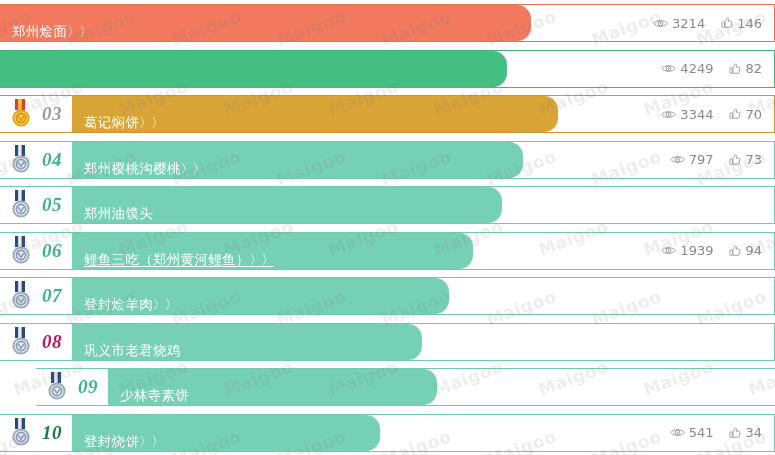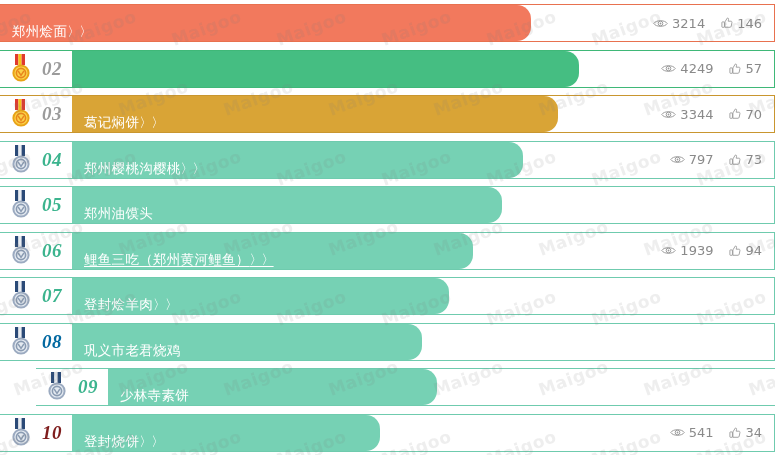--- a/index.html
+++ b/index.html
@@ -217,70 +217,57 @@
     <path d="M5.2 6.6 L8.4 1.4 C9.6 1.2 10.3 2 10.1 3.1 L9.6 5.6 L13.2 5.6 C14.2 5.6 14.8 6.4 14.6 7.3 L13.6 12.3 C13.45 13.1 12.8 13.7 12 13.7 L5.2 13.7 Z" fill="none" stroke="#9a9a9a" stroke-width="1.2" stroke-linejoin="round"></path>
     <rect x="1.2" y="6.6" width="3.4" height="7.1" rx="0.6" fill="none" stroke="#9a9a9a" stroke-width="1.2"></rect>
   </svg>
             </span>
             <span>146</span>
           </span>
         </div>
       </div>
     </div>
     <div class="rank-row" style="top: 49.5px;">
-      <div class="num-cell" style="border-top-color: rgb(63, 184, 120); border-bottom-color: rgb(63, 184, 120);">
+      <div class="bar-area" style="border-top-color: rgb(63, 184, 120); border-bottom-color: rgb(63, 184, 120); border-right-color: rgb(63, 184, 120);">
+        <div class="bar" style="background: rgb(69, 190, 130); width: 506.881px;"></div>
+        <div class="stats">
+          <span class="stat">
+            <span>
+  <svg viewBox="0 0 20 14" width="15" height="11" aria-hidden="true">
+    <path d="M1 7 C4 2 16 2 19 7 C16 12 4 12 1 7 Z" fill="none" stroke="#9a9a9a" stroke-width="1.3"></path>
+    <circle cx="10" cy="7" r="3.1" fill="none" stroke="#9a9a9a" stroke-width="1.3"></circle>
+    <circle cx="10" cy="7" r="1.2" fill="#9a9a9a"></circle>
+  </svg>
+            </span>
+            <span>4249</span>
+          </span>
+          <span class="stat">
+            <span>
+  <svg viewBox="0 0 16 16" width="12" height="12" aria-hidden="true">
+    <path d="M5.2 6.6 L8.4 1.4 C9.6 1.2 10.3 2 10.1 3.1 L9.6 5.6 L13.2 5.6 C14.2 5.6 14.8 6.4 14.6 7.3 L13.6 12.3 C13.45 13.1 12.8 13.7 12 13.7 L5.2 13.7 Z" fill="none" stroke="#9a9a9a" stroke-width="1.2" stroke-linejoin="round"></path>
+    <rect x="1.2" y="6.6" width="3.4" height="7.1" rx="0.6" fill="none" stroke="#9a9a9a" stroke-width="1.2"></rect>
+  </svg>
+            </span>
+            <span>82</span>
+          </span>
+        </div>
+      </div>
+    </div>
+    <div class="rank-row" style="top: 95px;">
+      <div class="num-cell" style="border-top-color: rgb(201, 150, 47); border-bottom-color: rgb(201, 150, 47);">
         <span class="medal">
   <svg viewBox="0 0 22 30" width="22" height="30" aria-hidden="true">
     <rect x="5" y="0" width="3.4" height="11" fill="#E03A2F"></rect>
     <rect x="8.4" y="0" width="3.2" height="11" fill="#F5C518"></rect>
     <rect x="11.6" y="0" width="3.4" height="11" fill="#E03A2F"></rect>
     <circle cx="11" cy="19" r="8.6" fill="#E8A317"></circle>
     <circle cx="11" cy="19" r="6.6" fill="#FBD24A"></circle>
     <circle cx="11" cy="19" r="4.6" fill="none" stroke="#E8861C" stroke-width="1.6"></circle>
     <path d="M8.4 17.4 L11 21.4 L13.6 17.4" fill="none" stroke="#E8861C" stroke-width="1.5" stroke-linecap="round" stroke-linejoin="round"></path>
   </svg></span>
-        <span class="rank-num" style="color: rgb(155, 155, 155);">02</span>
-      </div>
-      <div class="bar-area" style="border-top-color: rgb(63, 184, 120); border-bottom-color: rgb(63, 184, 120); border-right-color: rgb(63, 184, 120);">
-        <div class="bar" style="background: rgb(69, 190, 130); width: 506.881px;"></div>
-        <div class="stats">
-          <span class="stat">
-            <span>
-  <svg viewBox="0 0 20 14" width="15" height="11" aria-hidden="true">
-    <path d="M1 7 C4 2 16 2 19 7 C16 12 4 12 1 7 Z" fill="none" stroke="#9a9a9a" stroke-width="1.3"></path>
-    <circle cx="10" cy="7" r="3.1" fill="none" stroke="#9a9a9a" stroke-width="1.3"></circle>
-    <circle cx="10" cy="7" r="1.2" fill="#9a9a9a"></circle>
-  </svg>
-            </span>
-            <span>4249</span>
-          </span>
-          <span class="stat">
-            <span>
-  <svg viewBox="0 0 16 16" width="12" height="12" aria-hidden="true">
-    <path d="M5.2 6.6 L8.4 1.4 C9.6 1.2 10.3 2 10.1 3.1 L9.6 5.6 L13.2 5.6 C14.2 5.6 14.8 6.4 14.6 7.3 L13.6 12.3 C13.45 13.1 12.8 13.7 12 13.7 L5.2 13.7 Z" fill="none" stroke="#9a9a9a" stroke-width="1.2" stroke-linejoin="round"></path>
-    <rect x="1.2" y="6.6" width="3.4" height="7.1" rx="0.6" fill="none" stroke="#9a9a9a" stroke-width="1.2"></rect>
-  </svg>
-            </span>
-            <span>57</span>
-          </span>
-        </div>
-      </div>
-    </div>
-    <div class="rank-row" style="top: 95px;">
-      <div class="num-cell" style="border-top-color: rgb(201, 150, 47); border-bottom-color: rgb(201, 150, 47);">
-        <span class="medal">
-  <svg viewBox="0 0 22 30" width="22" height="30" aria-hidden="true">
-    <rect x="5" y="0" width="3.4" height="11" fill="#E03A2F"></rect>
-    <rect x="8.4" y="0" width="3.2" height="11" fill="#F5C518"></rect>
-    <rect x="11.6" y="0" width="3.4" height="11" fill="#E03A2F"></rect>
-    <circle cx="11" cy="19" r="8.6" fill="#E8A317"></circle>
-    <circle cx="11" cy="19" r="6.6" fill="#FBD24A"></circle>
-    <circle cx="11" cy="19" r="4.6" fill="none" stroke="#E8861C" stroke-width="1.6"></circle>
-    <path d="M8.4 17.4 L11 21.4 L13.6 17.4" fill="none" stroke="#E8861C" stroke-width="1.5" stroke-linecap="round" stroke-linejoin="round"></path>
-  </svg></span>
         <span class="rank-num" style="color: rgb(155, 155, 155);">03</span>
       </div>
       <div class="bar-area" style="border-top-color: rgb(201, 150, 47); border-bottom-color: rgb(201, 150, 47); border-right-color: rgb(201, 150, 47);">
         <div class="bar" style="background: rgb(217, 164, 54); width: 485.65px;"></div>
         <span class="bar-label"><span>葛记焖饼</span><span class="arrows">〉〉</span></span>
         <div class="stats">
           <span class="stat">
             <span>
   <svg viewBox="0 0 20 14" width="15" height="11" aria-hidden="true">
     <path d="M1 7 C4 2 16 2 19 7 C16 12 4 12 1 7 Z" fill="none" stroke="#9a9a9a" stroke-width="1.3"></path>
@@ -425,21 +412,21 @@
         <span class="medal">
   <svg viewBox="0 0 22 30" width="22" height="30" aria-hidden="true">
     <rect x="5" y="0" width="3.4" height="11" fill="#2B4A77"></rect>
     <rect x="8.4" y="0" width="3.2" height="11" fill="#E9EDF2"></rect>
     <rect x="11.6" y="0" width="3.4" height="11" fill="#2B4A77"></rect>
     <circle cx="11" cy="19" r="8.6" fill="#9BAAC0"></circle>
     <circle cx="11" cy="19" r="6.6" fill="#E4EAF1"></circle>
     <circle cx="11" cy="19" r="4.6" fill="none" stroke="#8A9BB2" stroke-width="1.6"></circle>
     <path d="M8.4 17.4 L11 21.4 L13.6 17.4" fill="none" stroke="#8A9BB2" stroke-width="1.5" stroke-linecap="round" stroke-linejoin="round"></path>
   </svg></span>
-        <span class="rank-num" style="color: #0369a1;">08</span>
+        <span class="rank-num" style="color: #be185d;">08</span>
       </div>
       <div class="bar-area" style="border-top-color: rgb(111, 203, 174); border-bottom-color: rgb(111, 203, 174); border-right-color: rgb(111, 203, 174);">
         <div class="bar" style="background: rgb(118, 209, 180); width: 350.305px;"></div>
         <span class="bar-label"><span>巩义市老君烧鸡</span></span>
       </div>
     </div>
     <div class="rank-row" style="top: 368px; margin-left: 36px;">
       <div class="num-cell" style="border-top-color: rgb(111, 203, 174); border-bottom-color: rgb(111, 203, 174);">
         <span class="medal">
   <svg viewBox="0 0 22 30" width="22" height="30" aria-hidden="true">
@@ -463,21 +450,21 @@
         <span class="medal">
   <svg viewBox="0 0 22 30" width="22" height="30" aria-hidden="true">
     <rect x="5" y="0" width="3.4" height="11" fill="#2B4A77"></rect>
     <rect x="8.4" y="0" width="3.2" height="11" fill="#E9EDF2"></rect>
     <rect x="11.6" y="0" width="3.4" height="11" fill="#2B4A77"></rect>
     <circle cx="11" cy="19" r="8.6" fill="#9BAAC0"></circle>
     <circle cx="11" cy="19" r="6.6" fill="#E4EAF1"></circle>
     <circle cx="11" cy="19" r="4.6" fill="none" stroke="#8A9BB2" stroke-width="1.6"></circle>
     <path d="M8.4 17.4 L11 21.4 L13.6 17.4" fill="none" stroke="#8A9BB2" stroke-width="1.5" stroke-linecap="round" stroke-linejoin="round"></path>
   </svg></span>
-        <span class="rank-num" style="color: #7f1d1d;">10</span>
+        <span class="rank-num" style="color: #15803d;">10</span>
       </div>
       <div class="bar-area" style="border-top-color: rgb(111, 203, 174); border-bottom-color: rgb(111, 203, 174); border-right-color: rgb(111, 203, 174);">
         <div class="bar" style="background: rgb(118, 209, 180); width: 307.844px;"></div>
         <span class="bar-label"><span>登封烧饼</span><span class="arrows">〉〉</span></span>
         <div class="stats">
           <span class="stat">
             <span>
   <svg viewBox="0 0 20 14" width="15" height="11" aria-hidden="true">
     <path d="M1 7 C4 2 16 2 19 7 C16 12 4 12 1 7 Z" fill="none" stroke="#9a9a9a" stroke-width="1.3"></path>
     <circle cx="10" cy="7" r="3.1" fill="none" stroke="#9a9a9a" stroke-width="1.3"></circle>

